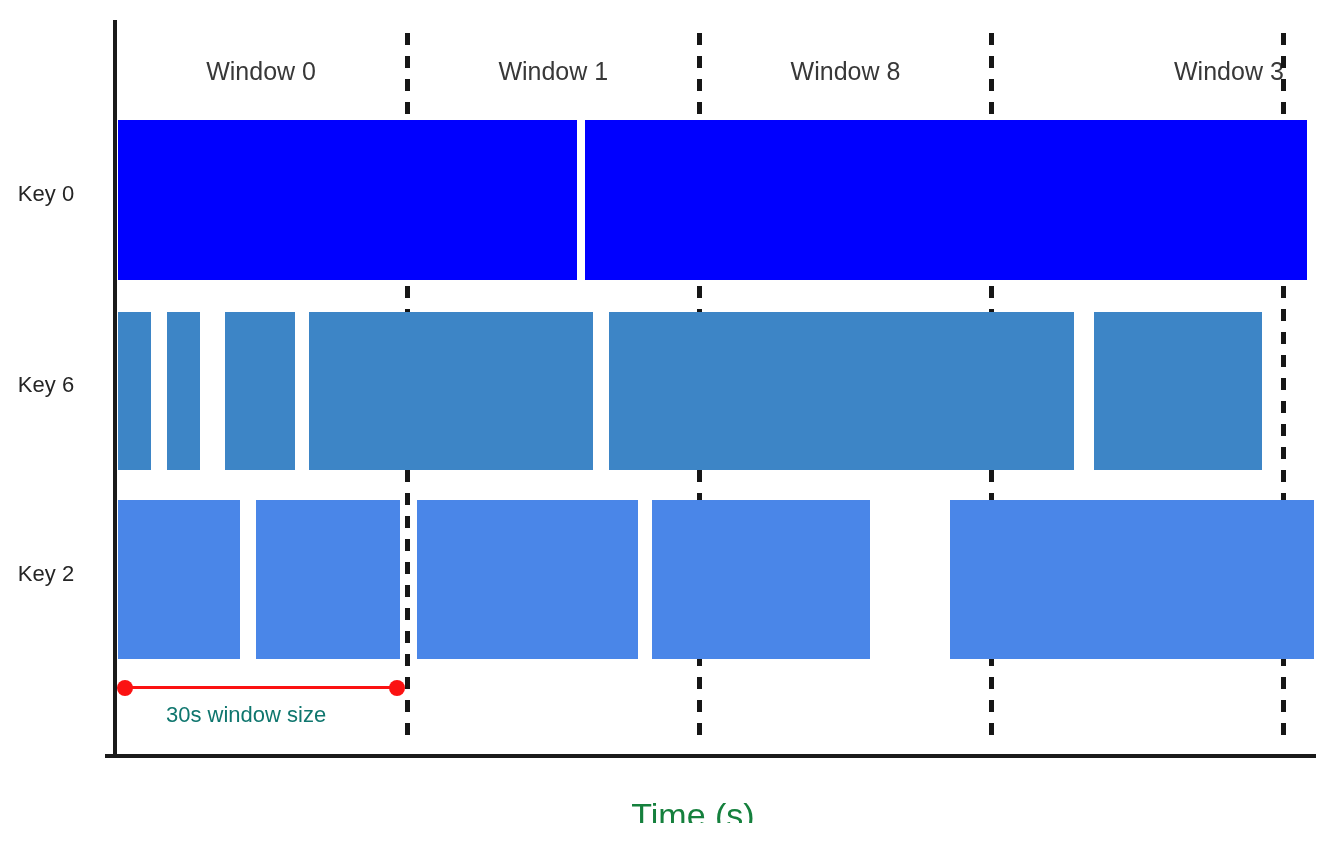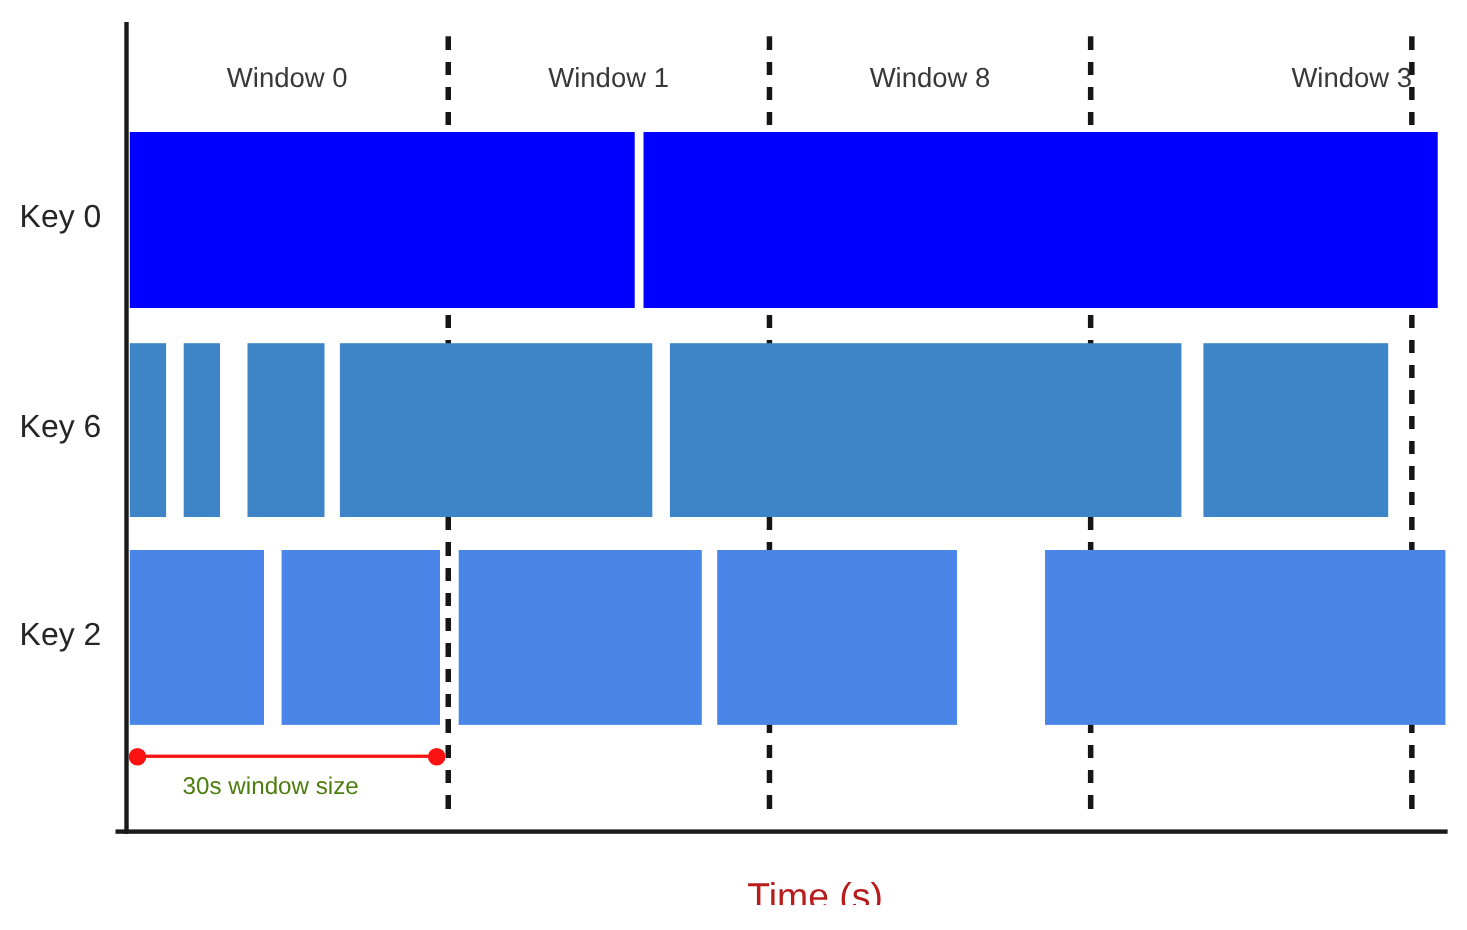--- a/index.html
+++ b/index.html
@@ -44,22 +44,22 @@
     text-align: center;
     font-size: 25px;
     color: #383838;
     white-space: nowrap;
   }
   
   .row-label {
     position: absolute;
     left: 0;
     width: 92px;
-    text-align: right;
-    font-size: 29px;
+    text-align: center;
+    font-size: 22px;
     color: #252525;
     white-space: nowrap;
   }
   
   .bar {
     position: absolute;
   }
   
   .ann-line {
     position: absolute;
@@ -72,32 +72,31 @@
     top: 680px;
     width: 16px; height: 16px;
     border-radius: 50%;
     background: #fb1212;
   }
   .ann-label {
     position: absolute;
     top: 702px;
     text-align: center;
     font-size: 22px;
-    color: #4d7c0f;
+    color: #0f766e;
     white-space: nowrap;
   }
   .time-label {
     position: absolute;
     left: 693px;
     top: 796px;
     transform: translateX(-50%);
     font-size: 34px;
-    color: #b91c1c;
+    color: #15803d;
     white-space: nowrap;
-    margin-left: 48px;
   }
 </style>
 </head>
 <body>
 
 <div class="canvas">
   <div class="y-axis"></div>
   <div class="x-axis"></div>
 
   <div id="windows-layer">

